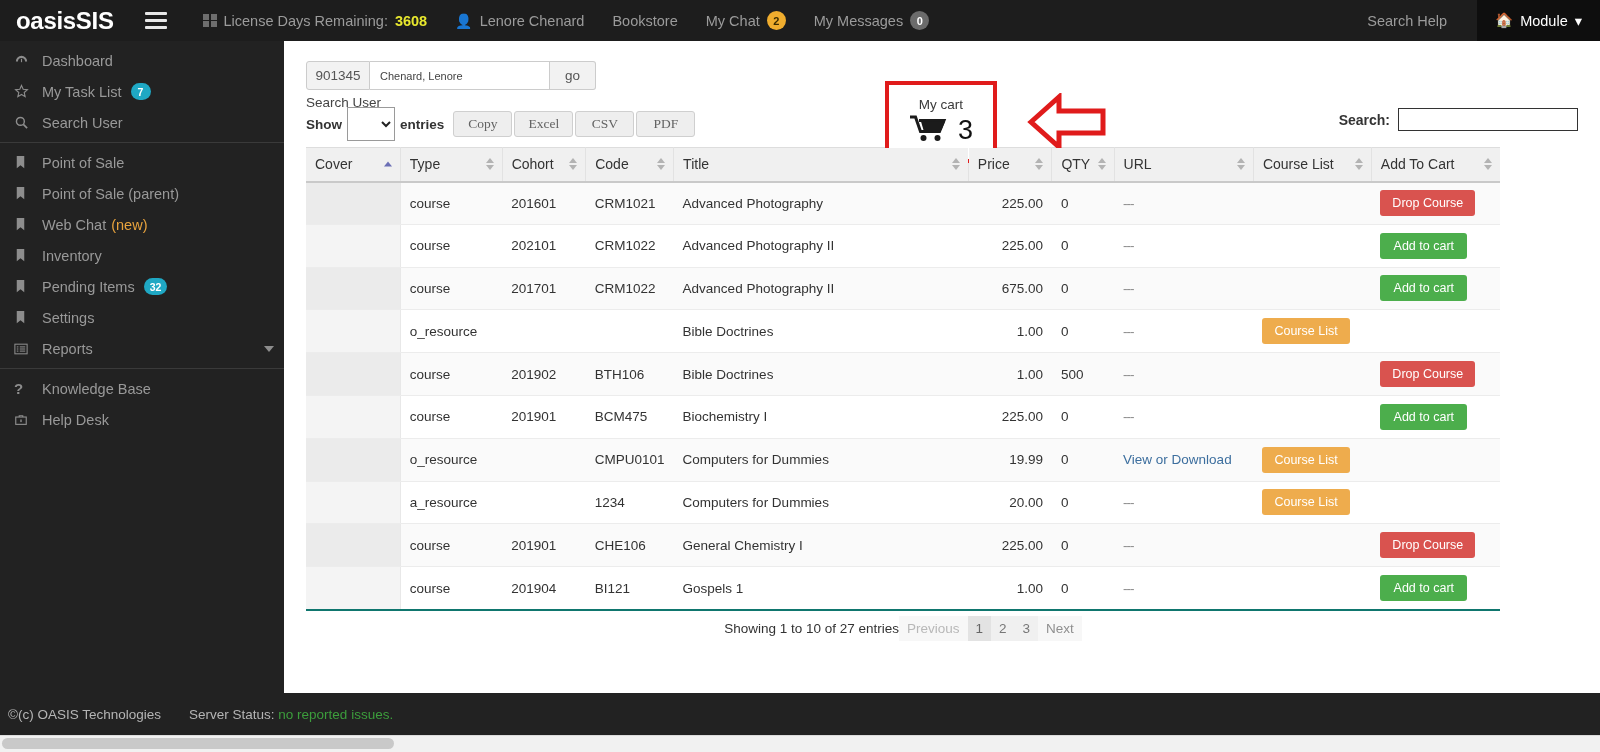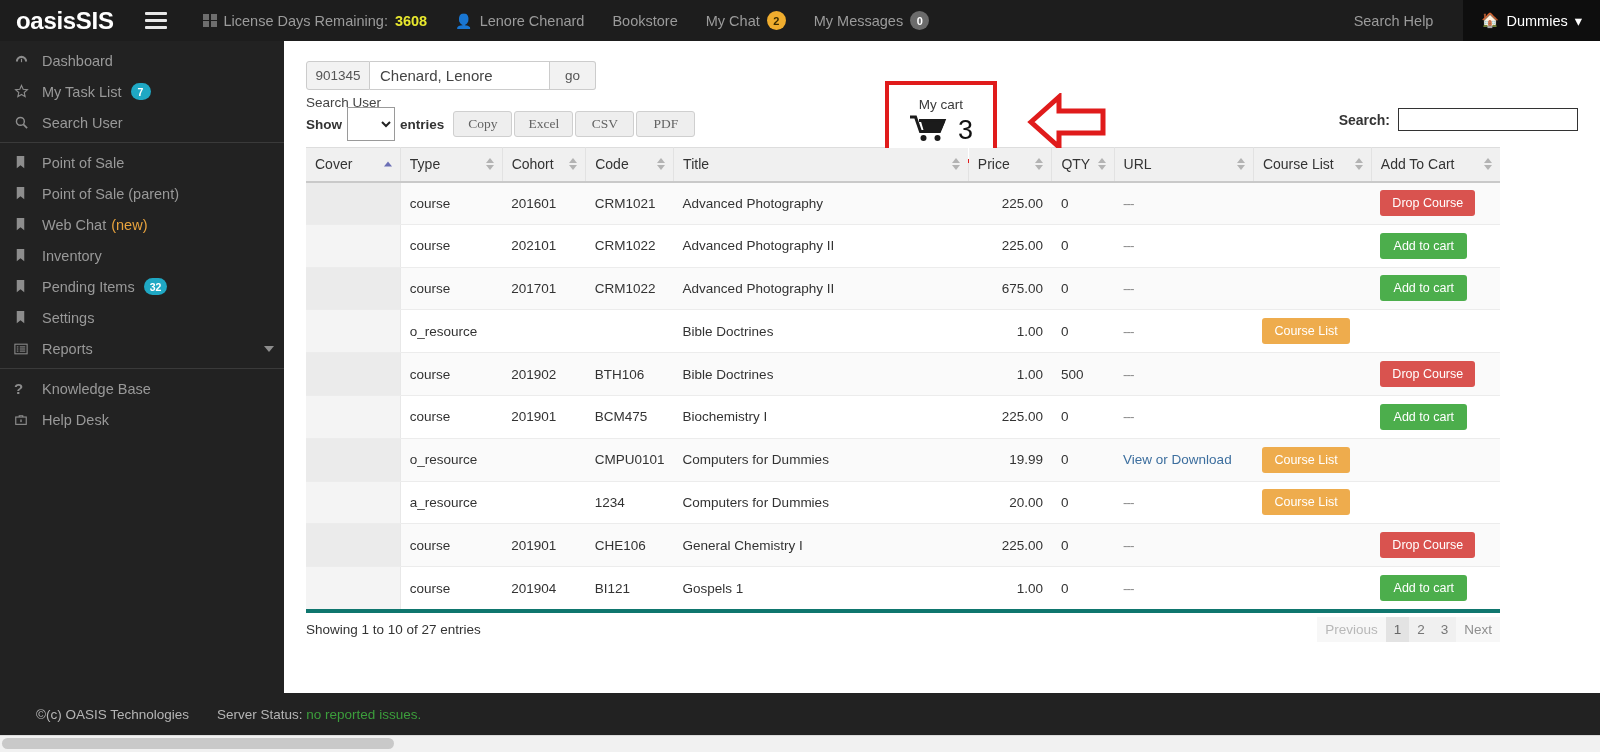--- a/index.html
+++ b/index.html
@@ -91,21 +91,21 @@
 
   .searchrow { display:flex; align-items:flex-start; }
   .usr-group { display:flex; height:29px; }
   .usr-id {
     width:64px; border:1px solid #cccccc; background:#f2f2f2; color:#555;
     font-size:13.5px; display:flex; align-items:center; justify-content:center;
     border-radius:3px 0 0 3px;
   }
   .usr-name {
     width:180px; border:1px solid #cccccc; border-left:none; background:#fff;
-    color:#444; font-size:15px; display:flex; align-items:center;
+    color:#444; font-size:11px; display:flex; align-items:center;
     padding-left:10px;
   }
   .usr-go {
     width:46px; border:1px solid #cccccc; border-left:none; background:#f2f2f2;
     color:#555; font-size:13.5px; display:flex; align-items:center;
     justify-content:center; border-radius:0 3px 3px 0; cursor:pointer;
   }
   .search-user-label { font-size:13.5px; color:#444; margin-top:5px; }
 
   
@@ -187,39 +187,39 @@
     font-size:12.5px; height:26px; line-height:26px; padding:0 12px;
     cursor:pointer; font-family:"Liberation Sans", sans-serif;
     text-align:center;
   }
   .btn-drop { background:#d9534f; min-width:95px; }
   .btn-add  { background:#4cae4c; min-width:87px; }
   .btn-list { background:#eeac4d; min-width:86px; }
 
   
   .tfoot {
-    width:1194px; display:flex; align-items:center; justify-content:space-between;
-    border-top:4px solid #0f766e; height:38px; margin-top:-1px;
+    width:1194px; display:flex; align-items:center; justify-content:center;
+    border-top:2px solid #0f766e; height:38px; margin-top:-1px;
   }
   .showing { font-size:13.5px; color:#333; }
   .pager { display:flex; }
   .pg {
     min-width:21px; height:25px; padding:0 8px; display:flex; align-items:center;
     justify-content:center; font-size:13.5px; color:#8f8f8f; cursor:pointer;
     background:#f7f7f7; border:none;
   }
   .pg.cur { background:#e3e3e3; color:#666; }
   .pg.num { background:#f0f0f0; color:#777; }
   .pg.disabled { color:#b8b8b8; cursor:default; }
 
   
   .bottombar {
     position:absolute; left:0; top:693px; width:1600px; height:42px;
     background:#222222; display:flex; align-items:center;
-    padding-left:36px; gap:28px; font-size:13.5px; color:#b5b5b5;
+    padding-left:8px; gap:28px; font-size:13.5px; color:#b5b5b5;
   }
   .status-ok { color:#3c9e3c; }
   .scrollstub {
     position:absolute; left:0; top:735px; width:1600px; height:17px;
     background:#f1f1f1; border-top:1px solid #dcdcdc;
   }
   .scrollthumb {
     position:absolute; left:2px; top:738px; width:392px; height:11px;
     background:#c9c9c9; border-radius:6px;
   }
@@ -260,21 +260,21 @@
     <div class="nav-item">
       <span>My Messages</span>
       <span class="badge-pill badge-gray">0</span>
     </div>
     <div class="nav-right">
       <div class="nav-item">
         <span>Search Help</span>
       </div>
       <div class="module-btn">
         <span>🏠</span>
-        <span>Dummies</span>
+        <span>Module</span>
         <span>▾</span>
       </div>
     </div>
   </div>
 
   <div class="sidebar">
 
     <div class="side-group">
       <div class="side-item">
         <span class="s-ico">

